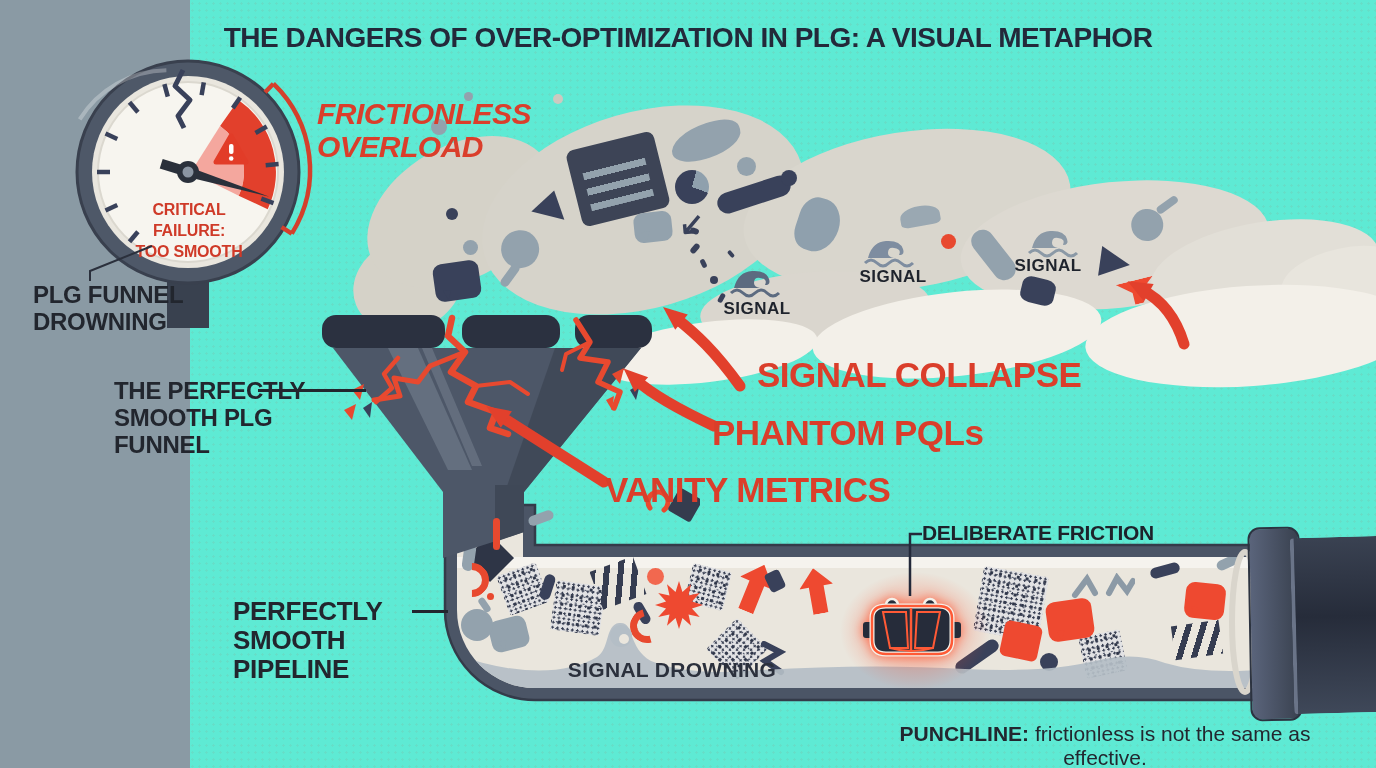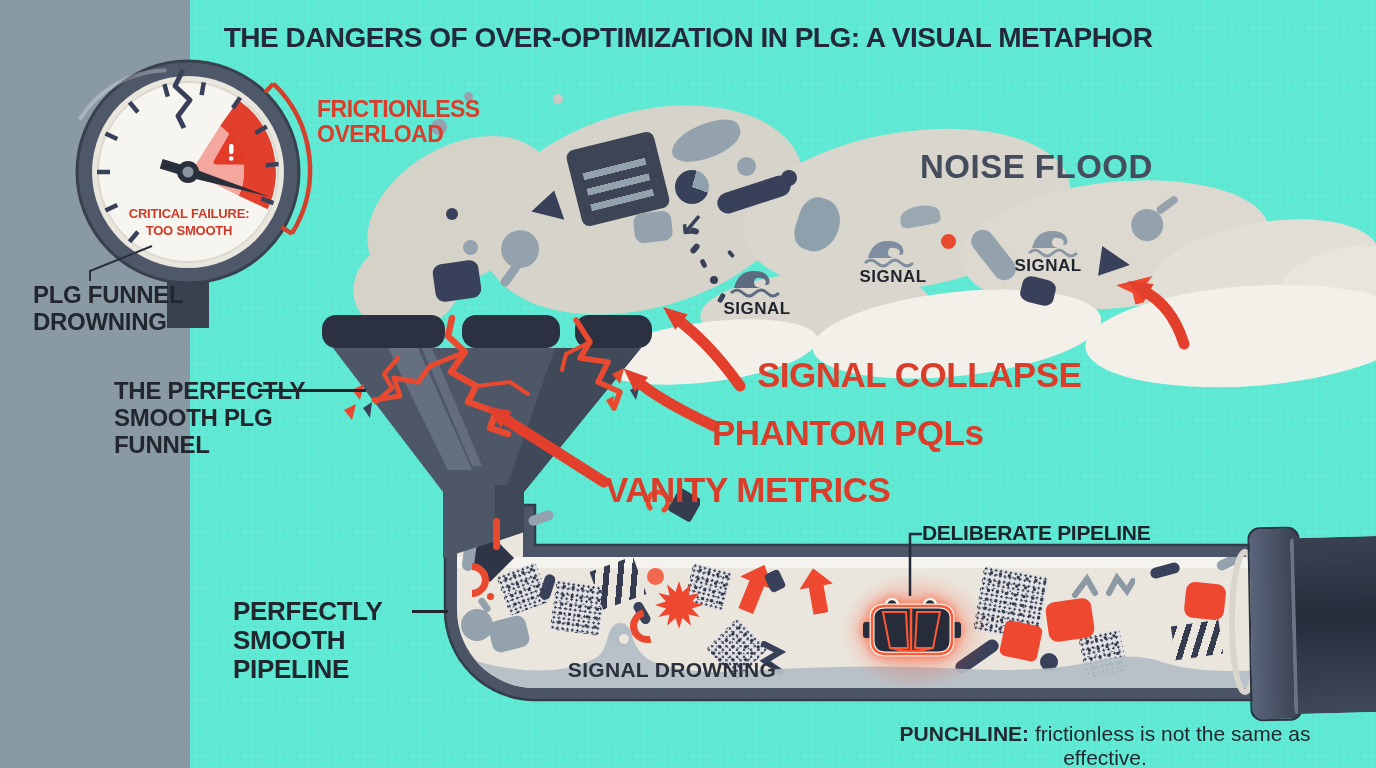--- a/index.html
+++ b/index.html
@@ -34,21 +34,21 @@
   .rarrow{position:absolute;background:#ee4930;
         clip-path:polygon(50% 0,100% 40%,72% 40%,72% 100%,28% 100%,28% 40%,0 40%);}
   .bub{position:absolute;border-radius:9px;}
   .bub::after{content:"";position:absolute;left:18%;bottom:-9px;border:10px solid transparent;border-top-color:inherit;border-left-width:4px;border-right-width:4px;}
   .bubD{background:#39415a;border-top-color:#39415a;} .bubD::after{border-top-color:#39415a;}
   .bubG{background:#93a2ad;} .bubG::after{border-top-color:#93a2ad;}
   .bubR{background:#ee4930;} .bubR::after{border-top-color:#ee4930;}
   .arrow-sw::before{content:"↙";font-weight:700;color:#39415a;font-size:30px;}
   .pipeclip{left:445px;top:505px;width:825px;height:212px;
         clip-path:path("M12,0 L78,0 L78,52 L825,52 L825,183 L90,183 A78 78 0 0 1 12,105 Z");}
-  .critical{left:118px;top:206px;width:142px;text-align:center;font-weight:700;font-size:13px;
+  .critical{left:118px;top:200px;width:142px;text-align:center;font-weight:700;font-size:16px;
         color:#cf3a28;line-height:1.3;letter-spacing:-.2px;}
   .punch{left:855px;top:722px;width:500px;text-align:center;font-size:21px;color:#23272f;}
   .punch b{font-weight:800;}
   .glow{left:840px;top:572px;width:150px;height:118px;pointer-events:none;
         background:radial-gradient(closest-side,rgba(255,80,45,.6),rgba(255,80,45,.25) 55%,rgba(255,80,45,0));border-radius:50%;}
 </style>
 </head>
 <body>
 
 <div class="canvas">
@@ -285,29 +285,28 @@
     <path d="M6,22 Q10,6 24,5 Q38,4 41,13 Q43,19 37,19 Q40,13 32,12 Q26,11 26,17 Q26,21 32,22 Z" fill="#7e8da0"></path>
     <path d="M3,27 q6,-6 12,0 t12,0 t12,0 t12,0" stroke="#7e8da0" stroke-width="3" fill="none"></path>
   </svg>
   <div class="siglbl" style="left:856px;top:267px;width:74px;">SIGNAL</div>
   <svg class="abs" style="left:1026px;top:226px;" width="58" height="34">
     <path d="M6,22 Q10,6 24,5 Q38,4 41,13 Q43,19 37,19 Q40,13 32,12 Q26,11 26,17 Q26,21 32,22 Z" fill="#8b99a6"></path>
     <path d="M3,27 q6,-6 12,0 t12,0 t12,0 t12,0" stroke="#8b99a6" stroke-width="3" fill="none"></path>
   </svg>
   <div class="siglbl" style="left:1010px;top:256px;width:76px;">SIGNAL</div>
 
-  <div class="redlbl" style="left:317px;top:97px;width:178px;font-size:23px;">FRICTIONLESS OVERLOAD</div>
+  <div class="redlbl" style="left:317px;top:97px;width:178px;font-size:30px;font-style:italic;">FRICTIONLESS OVERLOAD</div>
   <div class="darklbl" style="left:33px;top:282px;width:180px;font-size:24px;">PLG FUNNEL DROWNING</div>
   <div class="darklbl" style="left:114px;top:378px;width:258px;font-size:24px;">THE PERFECTLY SMOOTH PLG FUNNEL</div>
   <div class="line" style="left:258px;top:389px;width:108px;"></div>
-  <div class="darklbl" style="left:920px;top:149px;font-size:33px;color:#454d5c;letter-spacing:.5px;">NOISE FLOOD</div>
   <div class="redlbl" style="left:737px;top:356px;font-size:35px;margin-left:20px;">SIGNAL COLLAPSE</div>
   <div class="redlbl" style="left:712px;top:414px;font-size:35px;">PHANTOM PQLs</div>
   <div class="redlbl" style="left:605px;top:471px;font-size:35px;">VANITY METRICS</div>
-  <div class="darklbl" style="left:922px;top:521px;font-size:21px;color:#1d222b;">DELIBERATE PIPELINE</div>
+  <div class="darklbl" style="left:922px;top:521px;font-size:21px;color:#1d222b;">DELIBERATE FRICTION</div>
   <div class="darklbl" style="left:233px;top:597px;width:228px;font-size:26px;">PERFECTLY SMOOTH PIPELINE</div>
   <div class="line" style="left:412px;top:610px;width:36px;"></div>
   <div class="abs punch">
     <b>PUNCHLINE:</b>
     <span>frictionless is not the same as effective.</span>
   </div>
 
 </div>
 
 </body></html>

